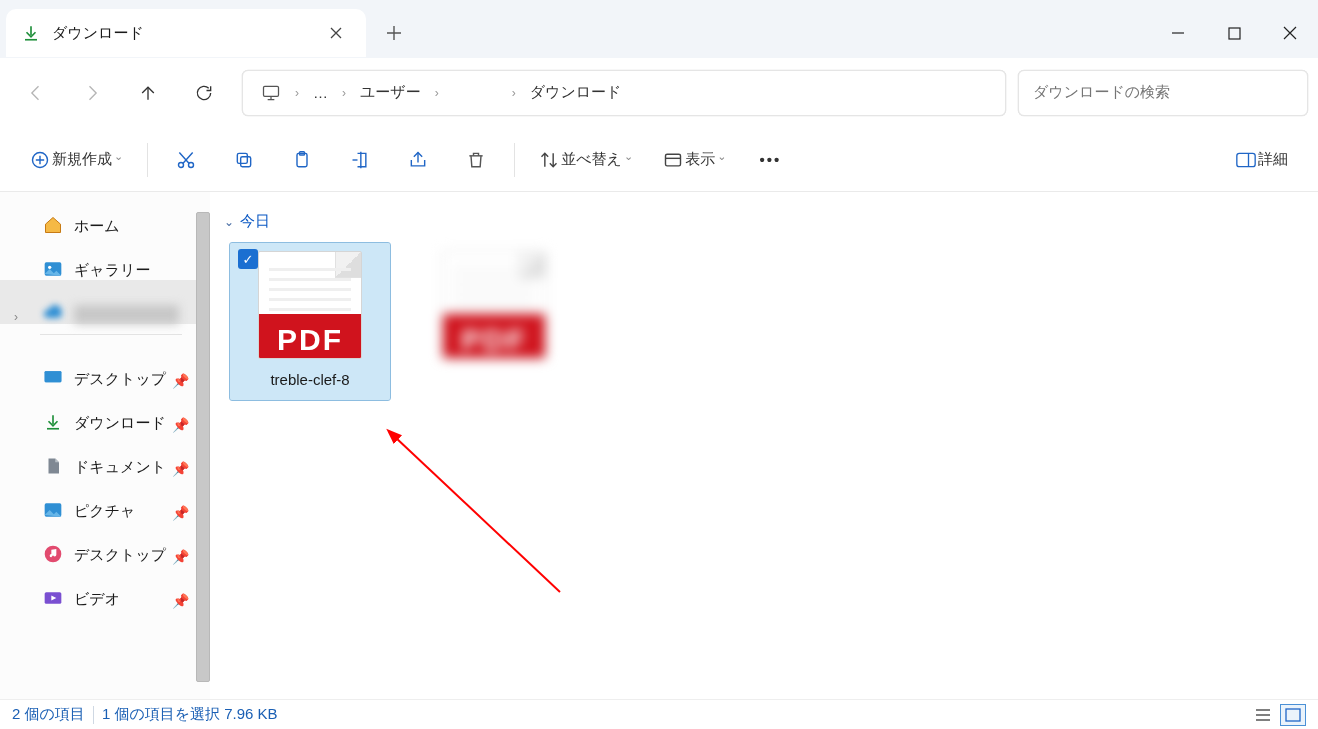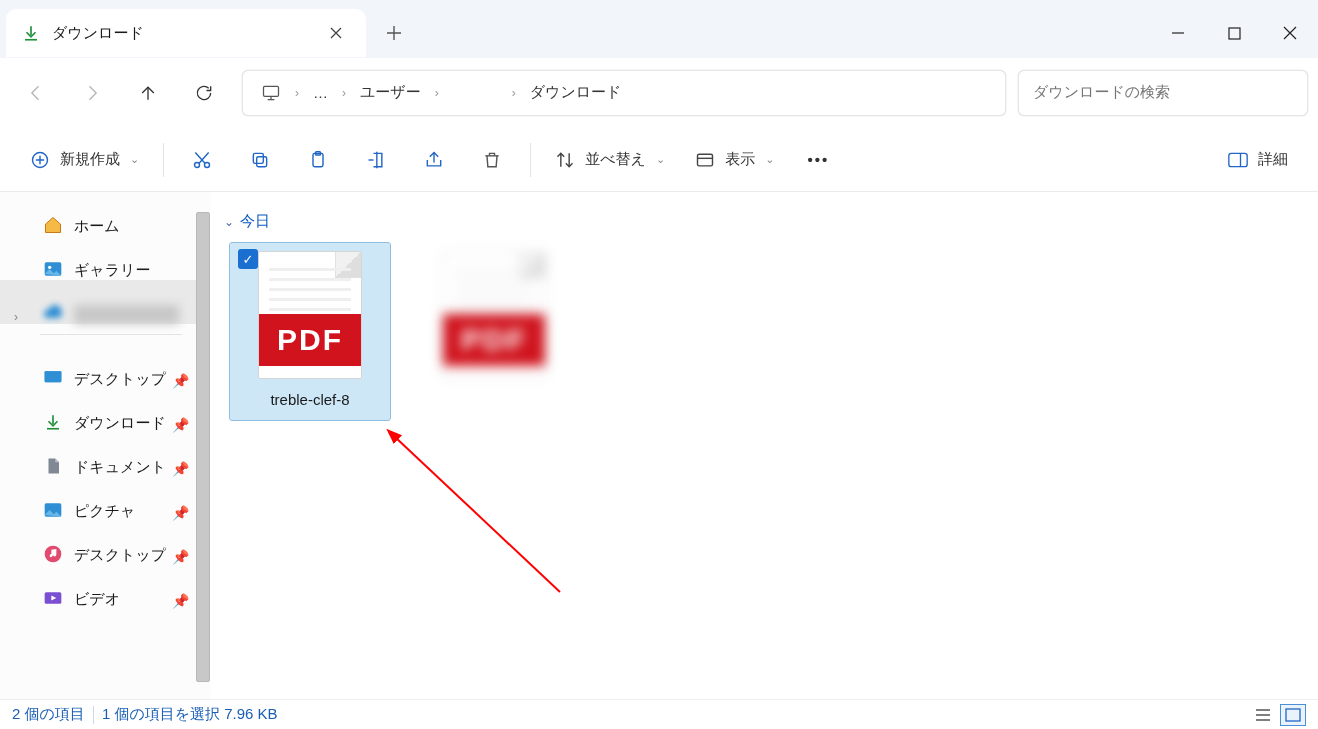--- a/index.html
+++ b/index.html
@@ -20,21 +20,21 @@
 .nav-btn { width:52px; height:44px; display:flex; align-items:center; justify-content:center; color:#555; border-radius:6px;}
 .nav-btn.disabled { color:#b5b5b5; }
 .addr-box { flex:1; height:46px; background:#ffffff; border:1px solid #e5e5e5; border-radius:6px; display:flex; align-items:center; padding:0 10px; margin:0 8px; box-shadow:0 0 0 0.3px #e0e0e0;}
 .addr-seg { display:flex; align-items:center; padding:4px 8px; color:#333; font-size:15px;}
 .addr-sep { color:#9a9a9a; font-size:12px; padding:0 6px;}
 .addr-blur { filter:blur(4px); color:#888; }
 .search-box { width:290px; height:46px; background:#ffffff; border:1px solid #e5e5e5; border-radius:6px; display:flex; align-items:center; padding:0 14px; color:#757575; font-size:15px; box-shadow:0 0 0 0.3px #e0e0e0;}
 
 
 .toolbar { height:64px; background:#ffffff; border-bottom:1px solid #eaeaea; display:flex; align-items:center; padding:0 18px; gap:6px;}
-.tool { display:flex; align-items:center; padding:8px 12px; color:#333; font-size:15px; gap:10px; border-radius:6px;}
+.tool { display:flex; align-items:flex-start; padding:8px 12px; color:#333; font-size:15px; gap:2px; border-radius:6px;}
 .tool-icon { width:20px; height:20px; display:flex; align-items:center; justify-content:center; color:#2066c6;}
 .tool-sep { width:1px; height:34px; background:#e3e3e3; margin:0 6px;}
 .tool.square { padding:8px 16px; }
 .spacer { flex:1; }
 
 
 .body { display:flex; height:calc(729px - 58px - 70px - 64px - 30px); position:relative;}
 .sidebar { width:210px; background:#fcfcfc; overflow:hidden; position:relative; }
 .scroll-thumb { position:absolute; right:0; top:20px; width:14px; height:470px; background:#c8c8c8; border:1px solid #b8b8b8; border-radius:2px;}
 .side-item { display:flex; align-items:flex-end; height:44px; padding:0 12px 0 42px; gap:10px; font-size:15px; color:#1a1a1a; position:relative;}
@@ -46,21 +46,21 @@
 .side-divider{ height:1px; background:#e3e3e3; margin:10px 28px 10px 40px;}
 
 
 .content { flex:1; background:#ffffff; position:relative; padding:16px 12px; }
 .group-hdr { display:flex; align-items:center; gap:6px; color:#0957c3; font-size:15px; padding:4px 0 10px 2px;}
 .group-chev{ font-size:12px; color:#4a6fa5;}
 .item-grid { display:flex; gap:24px; padding:2px 8px;}
 .file { width:160px; padding:8px 6px 10px; border-radius:2px; display:flex; flex-direction:column; align-items:center; position:relative;}
 .file.sel { background:#cde7f7; outline:1px solid #8dbde0;}
 .file .check { position:absolute; top:6px; left:8px; width:20px; height:20px; background:#1b6fd1; border-radius:3px; display:flex; align-items:center; justify-content:center; color:#fff; font-size:13px;}
-.page { width:104px; height:128px; background:#ffffff; border:1px solid #d5d5d5; border-radius:2px; position:relative; overflow:hidden;}
+.page { width:104px; height:108px; background:#ffffff; border:1px solid #d5d5d5; border-radius:2px; position:relative; overflow:hidden;}
 .page .fold { position:absolute; top:0; right:0; width:26px; height:26px; background:linear-gradient(135deg,#f1f1f1 50%,#dedede 50%); border-left:1px solid #e1e1e1; border-bottom:1px solid #e1e1e1;}
 .page .lines { position:absolute; top:16px; left:10px; right:10px; height:60px; background:repeating-linear-gradient(#efefef,#efefef 3px,transparent 3px,transparent 10px);}
 .page .badge { position:absolute; top:62px; left:-6px; right:-6px; height:52px; background:#d0131d; color:#fff; font-weight:700; font-size:30px; display:flex; align-items:center; justify-content:center; letter-spacing:2px;}
 .file-name { margin-top:12px; font-size:15px; color:#1a1a1a;}
 .file.blur .page, .file.blur .file-name { filter:blur(6px);}
 
 .arrow-annot { position:absolute; pointer-events:none; }
 
 
 .status { height:30px; background:#ffffff; border-top:1px solid #eee; display:flex; align-items:center; padding:12px 12px; font-size:15px; color:#1a5fb4; gap:8px;}

